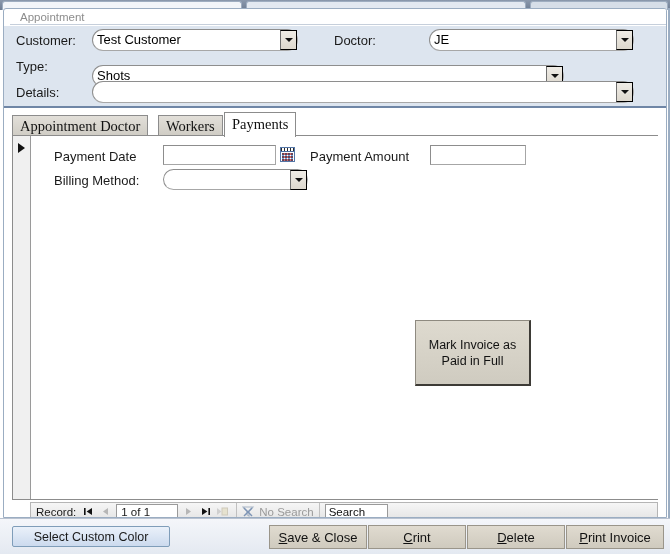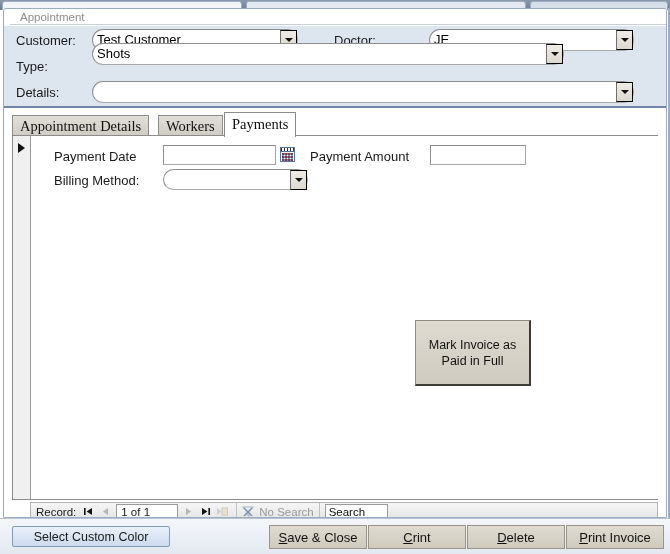--- a/index.html
+++ b/index.html
@@ -372,39 +372,39 @@
 
       <div class="flabel" style="left:330px; top:4px;">Doctor:</div>
       <div class="ctrl combo" style="left:425px; top:3px; width:205px;">
         <span class="txt">JE</span>
         <span class="combobtn">
           <span class="arr"></span>
         </span>
       </div>
 
       <div class="flabel" style="left:12px; top:30px;">Type:</div>
-      <div class="ctrl combo" style="left:88px; top:17px; width:472px;">
+      <div class="ctrl combo" style="left:88px; top:39px; width:472px;">
         <span class="txt">Shots</span>
         <span class="combobtn">
           <span class="arr"></span>
         </span>
       </div>
 
       <div class="flabel" style="left:12px; top:56px;">Details:</div>
       <div class="ctrl combo" style="left:88px; top:55px; width:542px;">
         <span class="txt"></span>
         <span class="combobtn">
           <span class="arr"></span>
         </span>
       </div>
     </div>
 
     <div class="tabctl">
       <div class="tabstrip">
-        <div class="tab" style="left:0px;">Appointment Details</div>
+        <div class="tab" style="left:0px;">Appointment Doctor</div>
         <div class="tab" style="left:146px;">Workers</div>
         <div class="tab active" style="left:212px;">Payments</div>
       </div>
 
       <div class="tabbody">
 
         <div class="recsel">
           <span class="tri"></span>
         </div>
 

